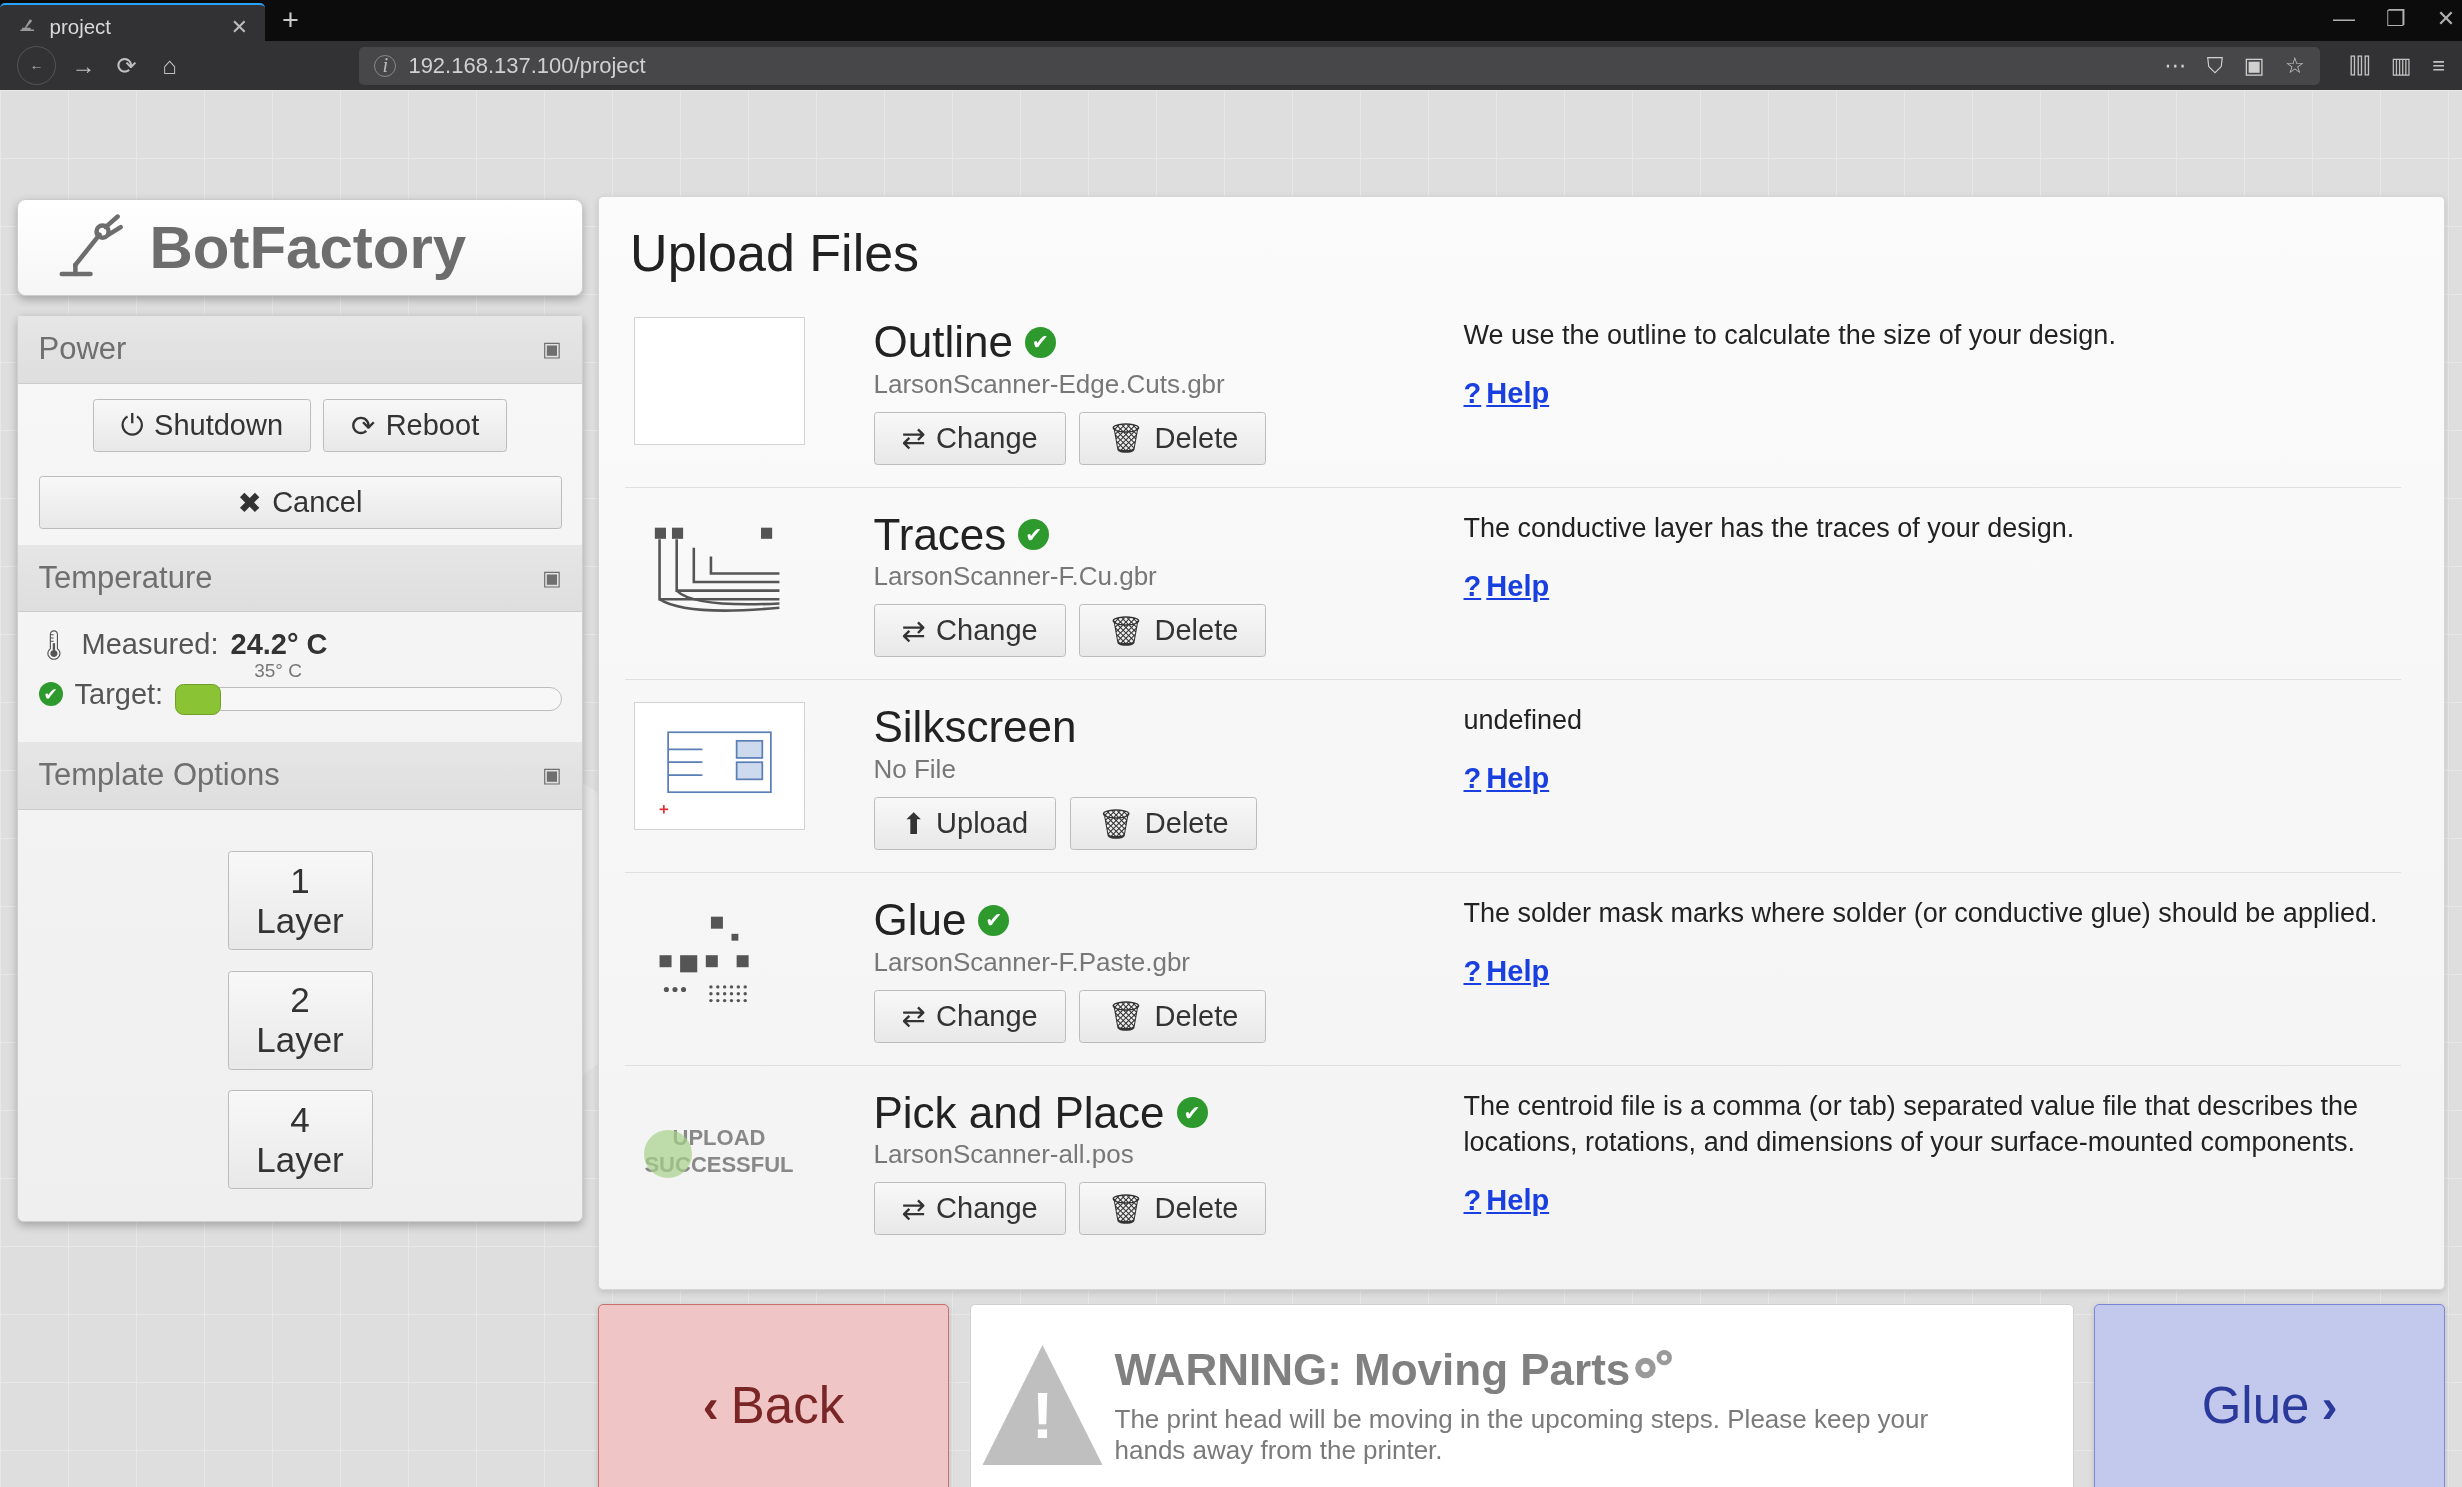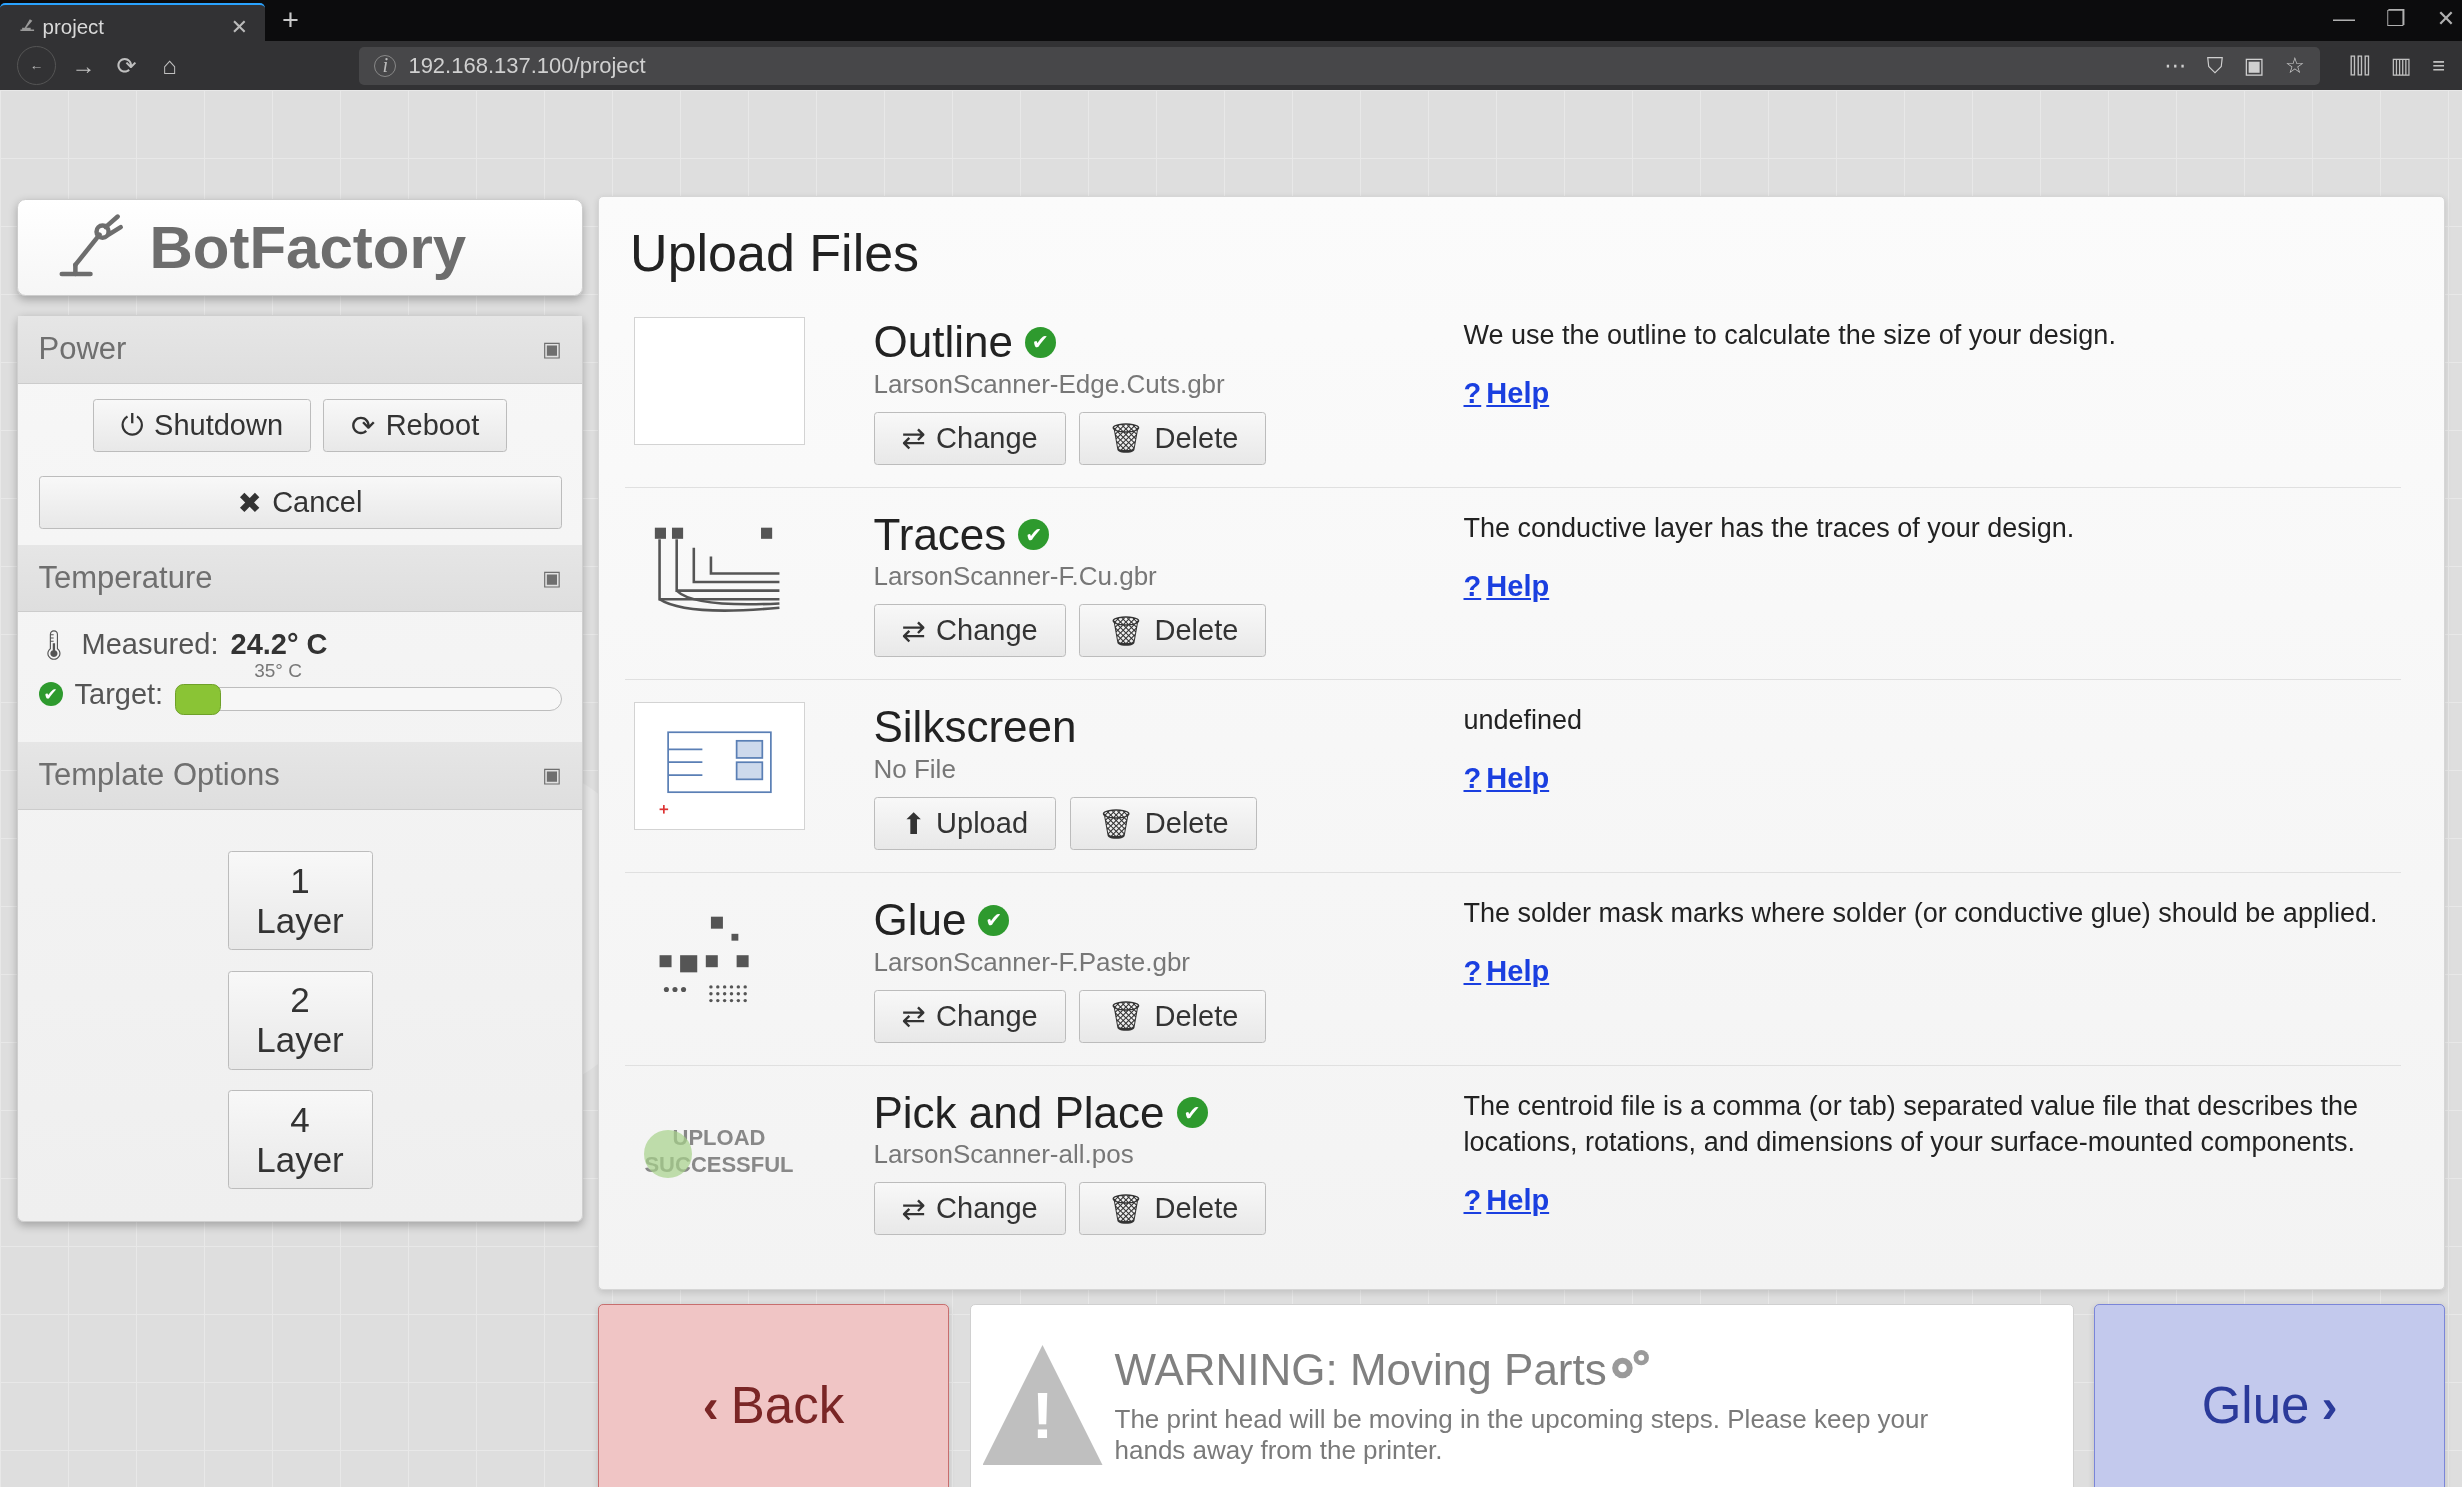--- a/index.html
+++ b/index.html
@@ -9,21 +9,21 @@
   width: 2462px;
   height: 1488px;
   overflow: hidden;
   position: relative;
 }
 
 
 .browser-chrome { background: #0f0f10; height: 90px; width: 100%; display: flex; flex-direction: column; }
 .tab-strip { height: 41px; display: flex; align-items: center; padding-left: 0; background: #0c0c0d; position: relative; }
 .tab {
-  display: flex; align-items: center; gap: 5px;
+  display: flex; align-items: center; gap: 12px;
   background: #323234; color: #d9d9d9;
   height: 38px; min-width: 265px; padding: 8px 17px 0 17px;
   border-radius: 5.1px 5.1px 0 0; font-size: 20.5px;
   margin-top: 3.4px;
   border-top: 2.6px solid #2aa3ff;
 }
 .tab .favicon-icon svg { width: 20.5px; height: 20.5px; }
 .tab .tab-close-icon { margin-left: auto; color: #bbb; font-size: 20.5px; cursor: pointer; }
 .new-tab-btn { color: #c9c9c9; font-size: 29px; padding: 0 17px; cursor: pointer; }
 .window-controls { position: absolute; right: 6.8px; top: 0; display: flex; gap: 31px; height: 38px; align-items: center; }
@@ -168,21 +168,21 @@
   display: flex; gap: 12px; align-items: center; padding: 15.4px 24px 15.4px 12px;
 }
 .warning-card .tri {
   width: 120px; height: 120px; position: relative;
 }
 .warning-card .tri::before {
   content: ""; position: absolute; inset: 0;
   background: #bfbfbf; clip-path: polygon(50% 0, 100% 100%, 0 100%);
 }
 .warning-card .tri .bang { position: absolute; left: 50%; top: 46%; transform: translate(-50%,-30%); color: #fff; font-size: 65px; font-weight: 700; }
-.warning-text h2 { font-size: 44px; color: #808080; font-weight: 400; display: flex; align-items: center; gap: 0; }
+.warning-text h2 { font-size: 44px; color: #808080; font-weight: 700; display: flex; align-items: center; gap: 0; }
 .warning-text p { font-size: 26px; color: #7a7a7a; margin-top: 8.5px; max-width: 838px; }
 .gear-icon { color: #9a9a9a; }
 
 .chev { font-size: 48px; font-weight: 700; }
 
 </style>
 </head>
 <body>
 
 <div class="browser-chrome">

